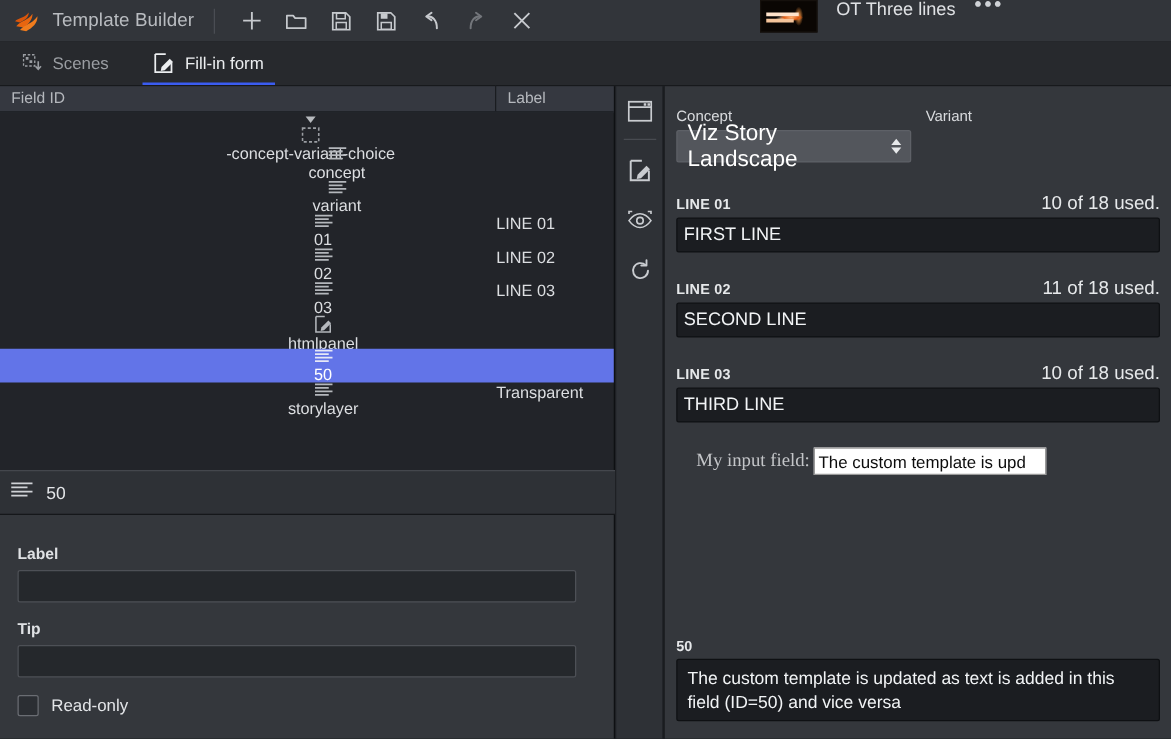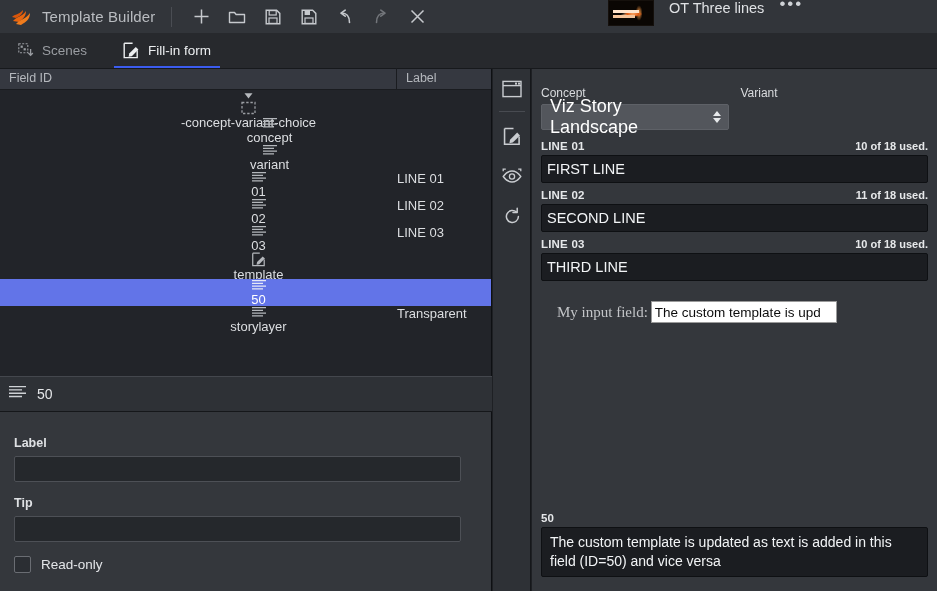--- a/index.html
+++ b/index.html
@@ -139,21 +139,21 @@
     padding:0 7px 0 8px; color:#ffffff; font-size:18px;
   }
   .spin{ display:flex; flex-direction:column; gap:2px; }
   .spin i{ display:block; width:0; height:0; border-left:4.5px solid transparent; border-right:4.5px solid transparent; }
   .spin i.up{ border-bottom:5px solid #e7e9eb; }
   .spin i.dn{ border-top:5px solid #e7e9eb; }
 
   .fld{ margin-bottom:6px; }
   .fld-head{ display:flex; justify-content:space-between; align-items:baseline; margin-bottom:3px; }
   .fld-name{ color:#e6e8ea; font-size:11.5px; font-weight:bold; letter-spacing:.2px; }
-  .fld-count{ color:#e6e8ea; font-size:11px; font-weight:bold; }
+  .fld-count{ color:#e6e8ea; font-size:15px; font-weight:normal;margin-top:14px; }
   .fld-input{
     height:28px; background:#1b1d21; border:1px solid #0e1013; border-radius:2px;
     display:flex; align-items:center; padding:0 5px; color:#f2f4f6; font-size:14.5px;
   }
 
   .myfield{
     margin-top:20px; display:flex; align-items:center; gap:3px; padding-left:16px;
   }
   .myfield-lab{ color:#c3c5c8; font-size:15px; font-family:"Liberation Serif", serif; }
   .myfield-input{
@@ -346,21 +346,21 @@
         <span class="tlabel-col">LINE 03</span>
       </div>
 
       <div class="trow ind2">
         <span class="tico">
           <svg width="16" height="15" viewBox="0 0 17 17">
             <path d="M1.4 1.4h8M1.4 1.4v14h13V8.4" fill="none" stroke="#b4b7bc" stroke-width="1.4"></path>
             <path d="M6.3 11.4l6.4-6.4 2.5 2.5-6.4 6.4-3.1.6z" fill="#b4b7bc"></path>
           </svg>
         </span>
-        <span>template</span>
+        <span>htmlpanel</span>
         <span class="tlabel-col"></span>
       </div>
 
       <div class="trow ind2 sel">
         <span class="tico">
           <svg width="16" height="13" viewBox="0 0 16 13">
               <g stroke="#e6e8f6" stroke-width="1.25">
                 <path d="M1 1.5h14M1 4.3h11M1 7.1h14M1 9.9h11"></path>
               </g>
             </svg>

